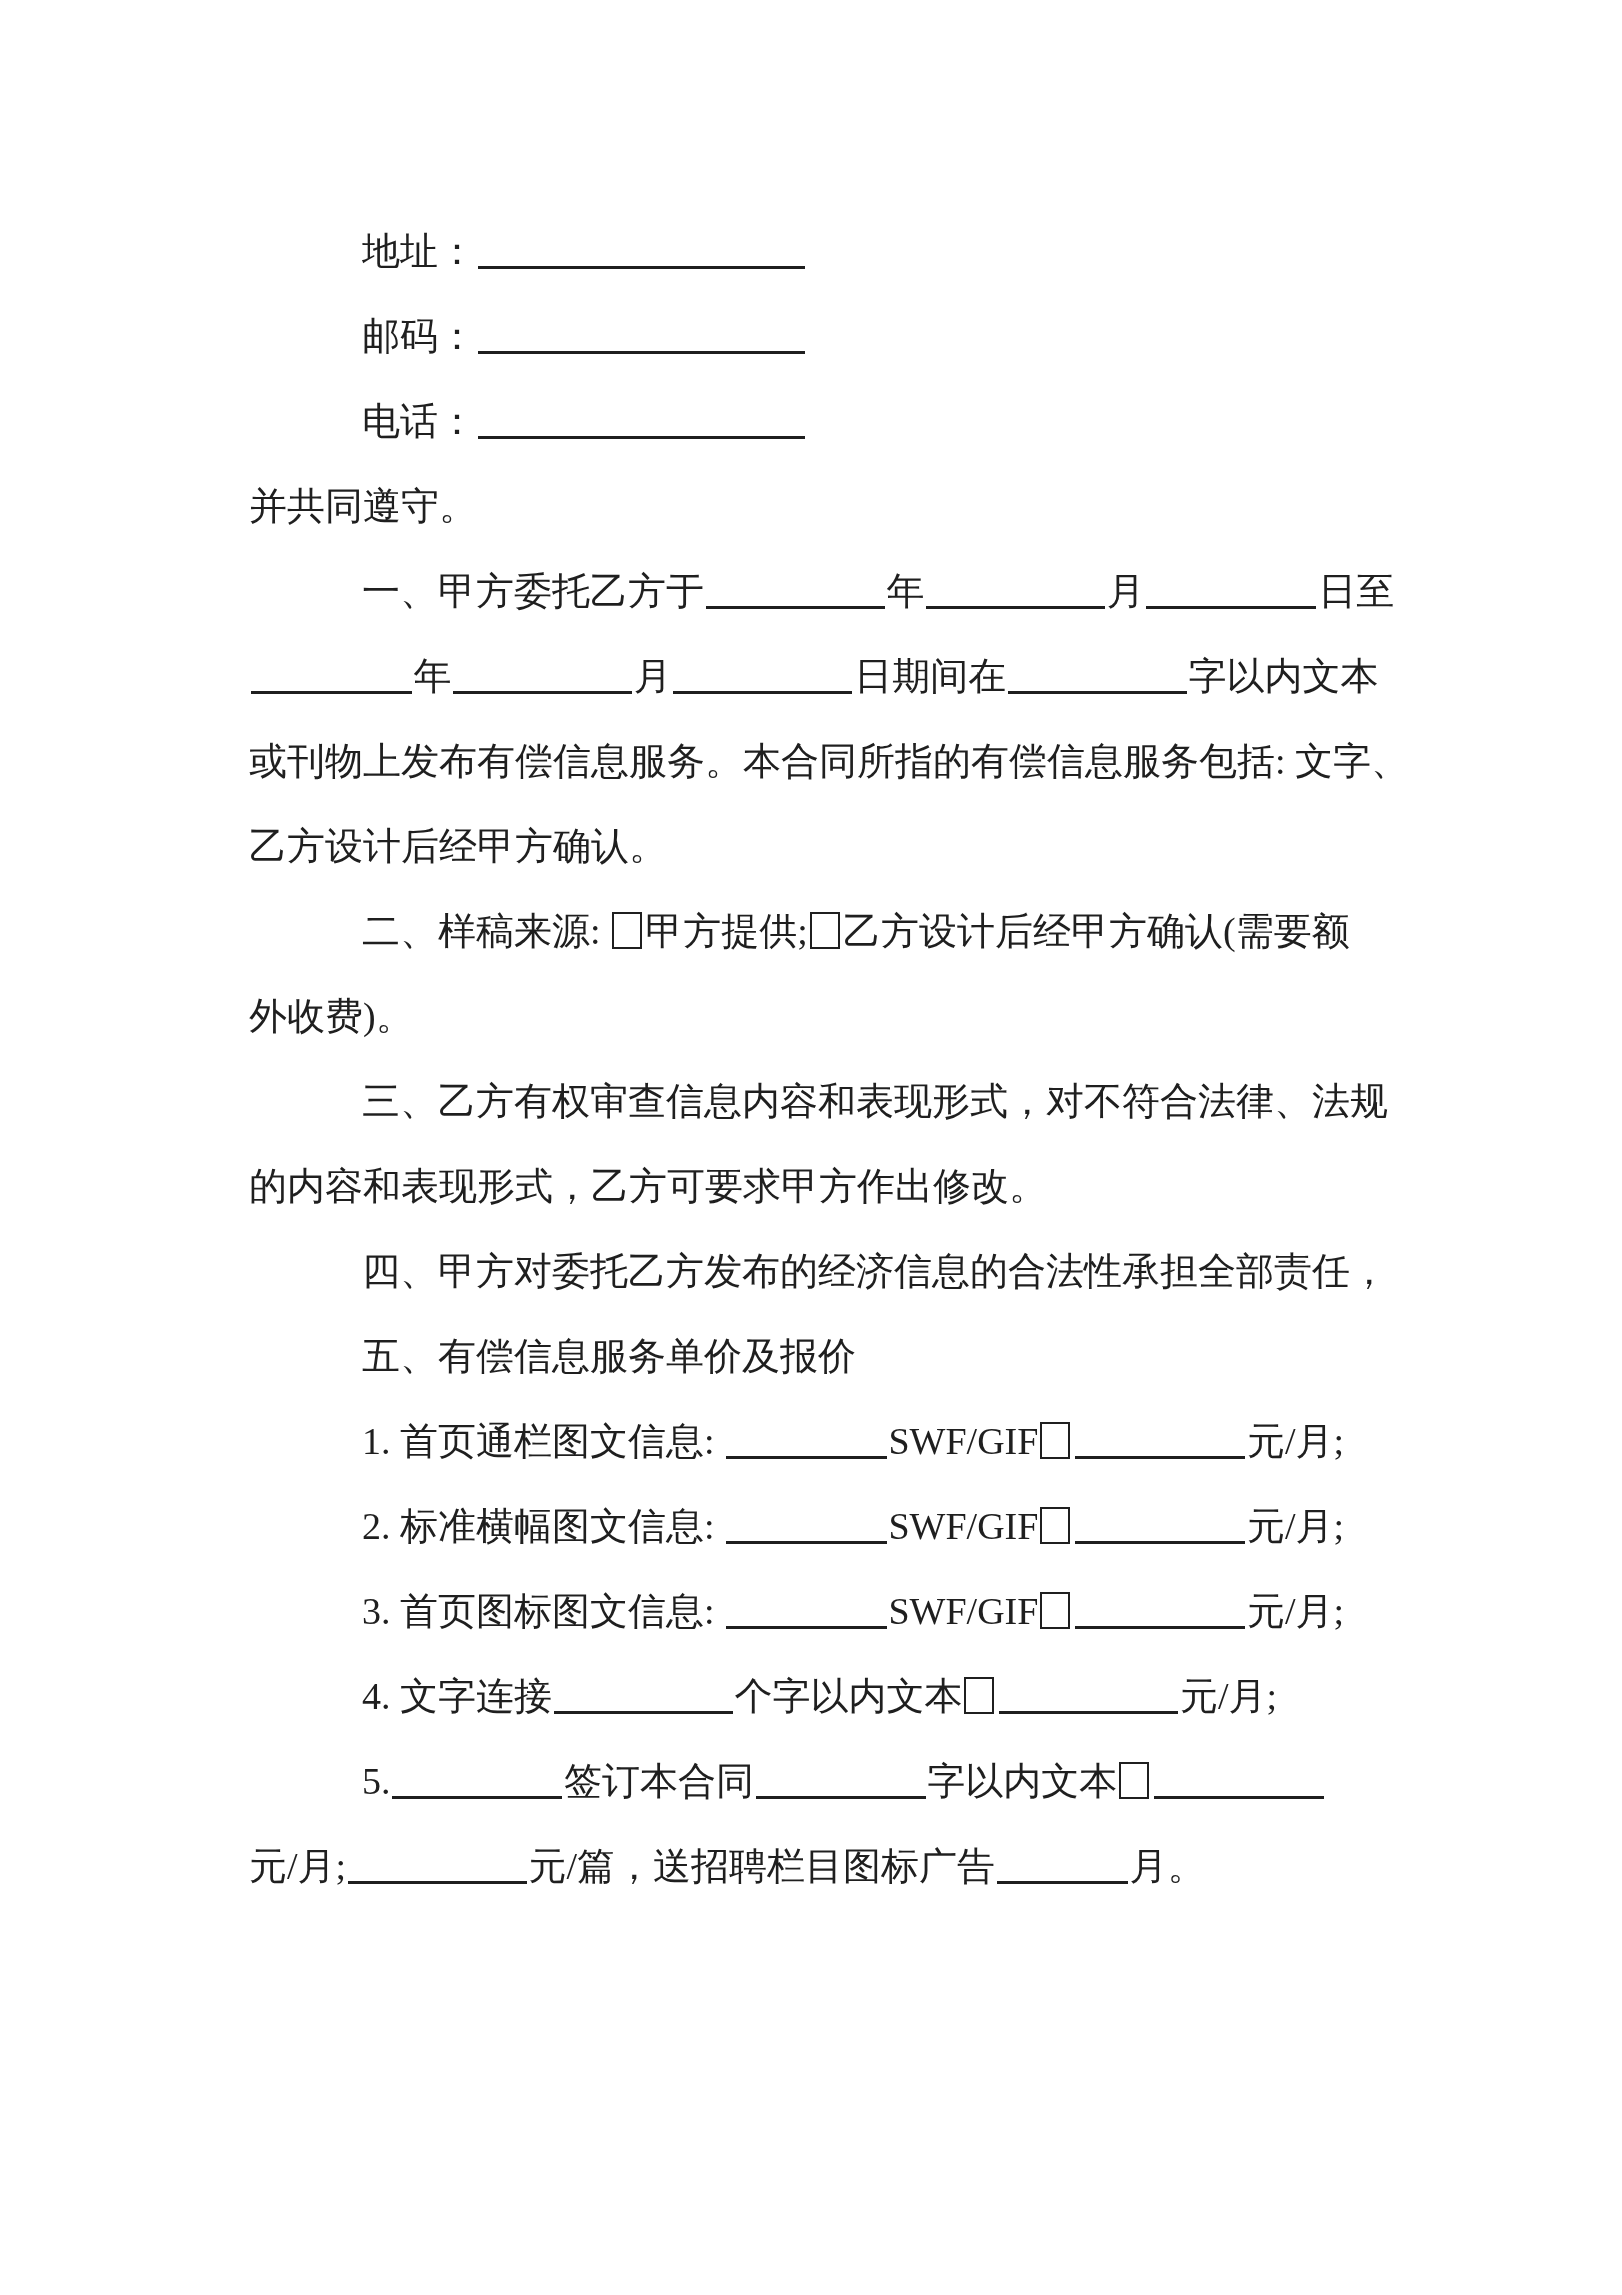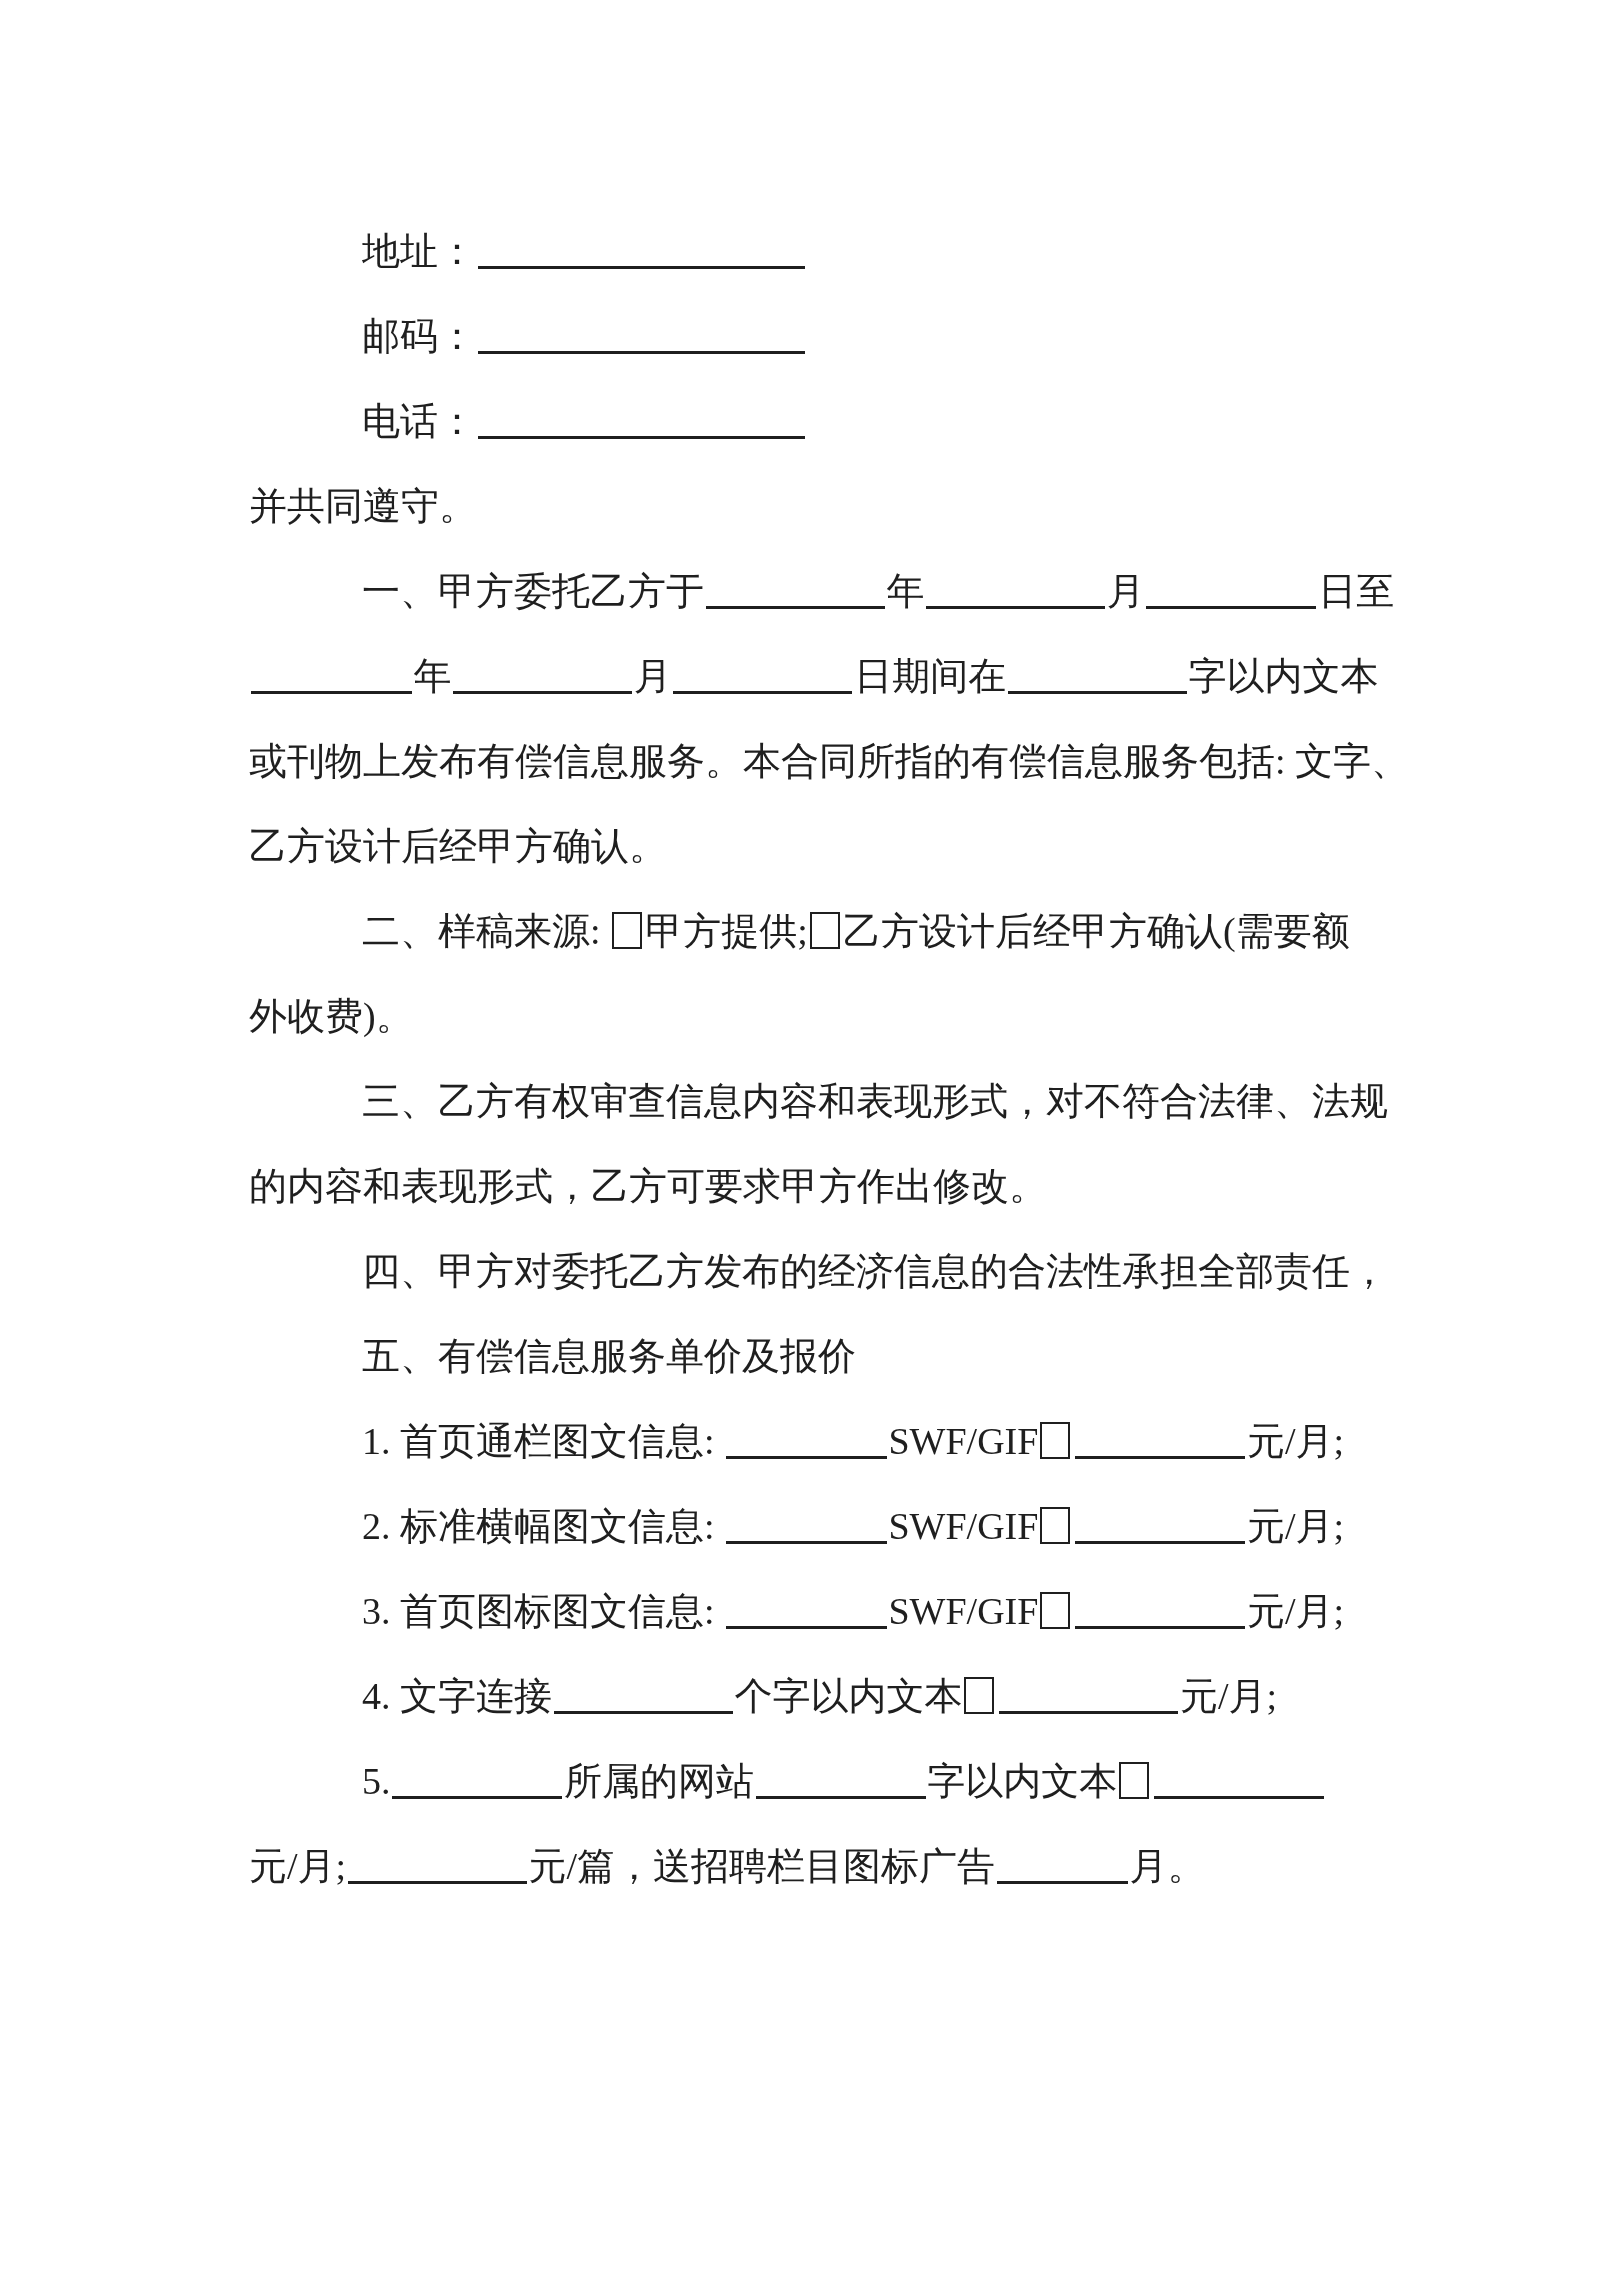--- a/index.html
+++ b/index.html
@@ -68,21 +68,21 @@
       <div class="line indent"><span>二、样稿来源: </span><span class="cbx"></span><span>甲方提供;</span><span class="cbx"></span><span>乙方设计后经甲方确认(需要额</span></div>
       <div class="line"><span>外收费)。</span></div>
       <div class="line indent"><span>三、乙方有权审查信息内容和表现形式，对不符合法律、法规</span></div>
       <div class="line"><span>的内容和表现形式，乙方可要求甲方作出修改。</span></div>
       <div class="line indent"><span>四、甲方对委托乙方发布的经济信息的合法性承担全部责任，</span></div>
       <div class="line indent"><span>五、有偿信息服务单价及报价</span></div>
       <div class="line indent"><span>1. 首页通栏图文信息: </span><span class="blank" style="width: 161px;"></span><span>SWF/GIF</span><span class="cbx"></span><span class="blank" style="width: 170px;"></span><span>元/月;</span></div>
       <div class="line indent"><span>2. 标准横幅图文信息: </span><span class="blank" style="width: 161px;"></span><span>SWF/GIF</span><span class="cbx"></span><span class="blank" style="width: 170px;"></span><span>元/月;</span></div>
       <div class="line indent"><span>3. 首页图标图文信息: </span><span class="blank" style="width: 161px;"></span><span>SWF/GIF</span><span class="cbx"></span><span class="blank" style="width: 170px;"></span><span>元/月;</span></div>
       <div class="line indent"><span>4. 文字连接</span><span class="blank" style="width: 179px;"></span><span>个字以内文本</span><span class="cbx"></span><span class="blank" style="width: 179px;"></span><span>元/月;</span></div>
-      <div class="line indent"><span>5.</span><span class="blank" style="width: 170px;"></span><span>所属的网站</span><span class="blank" style="width: 170px;"></span><span>字以内文本</span><span class="cbx"></span><span class="blank" style="width: 170px;"></span></div>
+      <div class="line indent"><span>5.</span><span class="blank" style="width: 170px;"></span><span>签订本合同</span><span class="blank" style="width: 170px;"></span><span>字以内文本</span><span class="cbx"></span><span class="blank" style="width: 170px;"></span></div>
       <div class="line"><span>元/月;</span><span class="blank" style="width: 179px;"></span><span>元/篇，送招聘栏目图标广告</span><span class="blank" style="width: 131px;"></span><span>月。</span></div>
     </div>
 
   <div class="footer-bar">
     <span>第 4 页</span>
     <span>/</span>
     <span>总共7 页</span>
   </div>
 
 </div>

